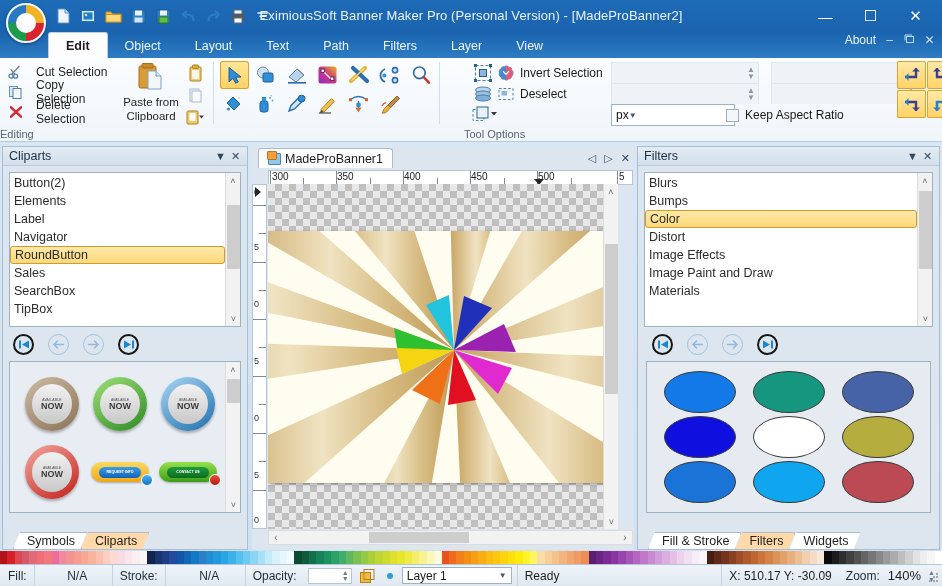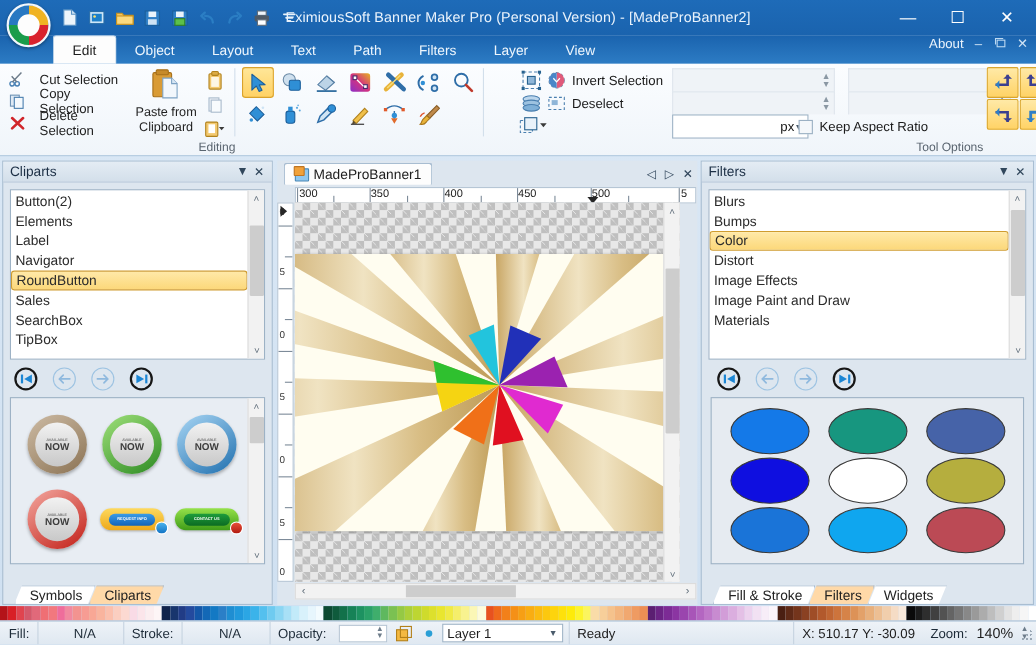--- a/index.html
+++ b/index.html
@@ -36,30 +36,30 @@
   .wbtn { width:45px; height:30px; display:flex; align-items:center; justify-content:center;
       color:#fff; font-size:15px; }
 
   
   .tabrow { position:absolute; left:0; top:32px; width:942px; height:26px;
       background:linear-gradient(#1a63ae,#2d7cc4); }
   .tabs { position:absolute; left:48px; top:32px; height:26px; display:flex; align-items:flex-end;}
   .tab { height:24px; line-height:24px; padding:0 17px; color:#eef6fd; font-size:12.5px;
       border-radius:3px 3px 0 0; cursor:default;}
   .tab.active { background:#fdfdfd; color:#1d1d1d; height:26px; line-height:26px;
-      border:1px solid #b8d0e6; border-bottom:none; }
+      border:1px solid #b8d0e6; border-bottom:none;font-weight:bold; }
   .aboutbar { position:absolute; right:6px; top:33px; display:flex; align-items:center; gap:7px;
       color:#eaf3fc; font-size:12px;}
   .ab-i { font-size:12px; color:#cfe3f5; width:13px; text-align:center;}
 
   
   .ribbon { position:absolute; left:0; top:58px; width:942px; height:84px;
       background:linear-gradient(#fbfdff,#f0f5fa); border-bottom:1px solid #b4cbe0;}
   .grp { position:absolute; top:0; height:84px; }
-  .grp .glabel { position:absolute; bottom:2px; width:100%; text-align:right;
+  .grp .glabel { position:absolute; bottom:2px; width:100%; text-align:left;
       font-size:11px; color:#5a6570; }
   .grp .gsep { position:absolute; right:0; top:4px; bottom:18px; width:1px; background:#d2dfeb;}
 
   
   .g-edit { left:0; width:214px; }
   .ed-cmds { position:absolute; left:8px; top:4px; width:108px;}
   .ed-cmd { display:flex; align-items:center; height:20px; gap:12px; font-size:12px; color:#1f1f1f;}
   .icn { width:16px; height:16px; flex:0 0 16px; position:relative; display:inline-block;}
   .paste-btn { position:absolute; left:120px; top:4px; width:62px; text-align:center; }
   .paste-btn .ptxt{ font-size:11.5px; line-height:13px; color:#1f1f1f; margin-top:1px;}
@@ -79,21 +79,21 @@
   .sel-ico { position:absolute; left:8px; width:22px; height:21px; display:flex;
       align-items:center; justify-content:center;}
   .sel-row { position:absolute; left:34px; display:flex; align-items:center; gap:6px;
       height:21px; font-size:12px;}
   .spin-col { position:absolute; }
   .spinbox { width:148px; height:21px; background:#eff3f7; border:1px solid #dfe6ed;
       border-bottom:none; display:flex; align-items:center; justify-content:flex-end;
       padding-right:3px; }
   .spinbox .arrows { display:flex; flex-direction:column; line-height:7px; font-size:8px; color:#8a97a3;}
   .combo { width:124px; height:22px; background:#fff; border:1px solid #9eb3c6;
-      display:flex; align-items:center; padding:0 4px; font-size:12px; justify-content:flex-end;}
+      display:flex; align-items:center; padding:0 4px; font-size:12px; justify-content:flex-start;}
   .combo .cv{ color:#161616;}
   .combo .carat{ font-size:8px; color:#4a5b6b;}
   .kar { position:absolute; display:flex; align-items:flex-end; gap:6px; font-size:12px;}
   .cbx { width:13px; height:13px; border:1px solid #9bb0c3; background:#f4f7fa; display:inline-block;}
   .align-grid { position:absolute; right:10px; top:3px; display:grid;
       grid-template-columns:29px 29px; grid-auto-rows:28px; gap:1px;}
   .abtn { width:29px; height:28px; background:linear-gradient(#ffe9a6,#ffd col);
       background:linear-gradient(#ffeaa9,#ffd264); box-shadow:inset 0 0 0 1px #d8a52f;
       display:flex; align-items:center; justify-content:center; border-radius:2px;}
 

